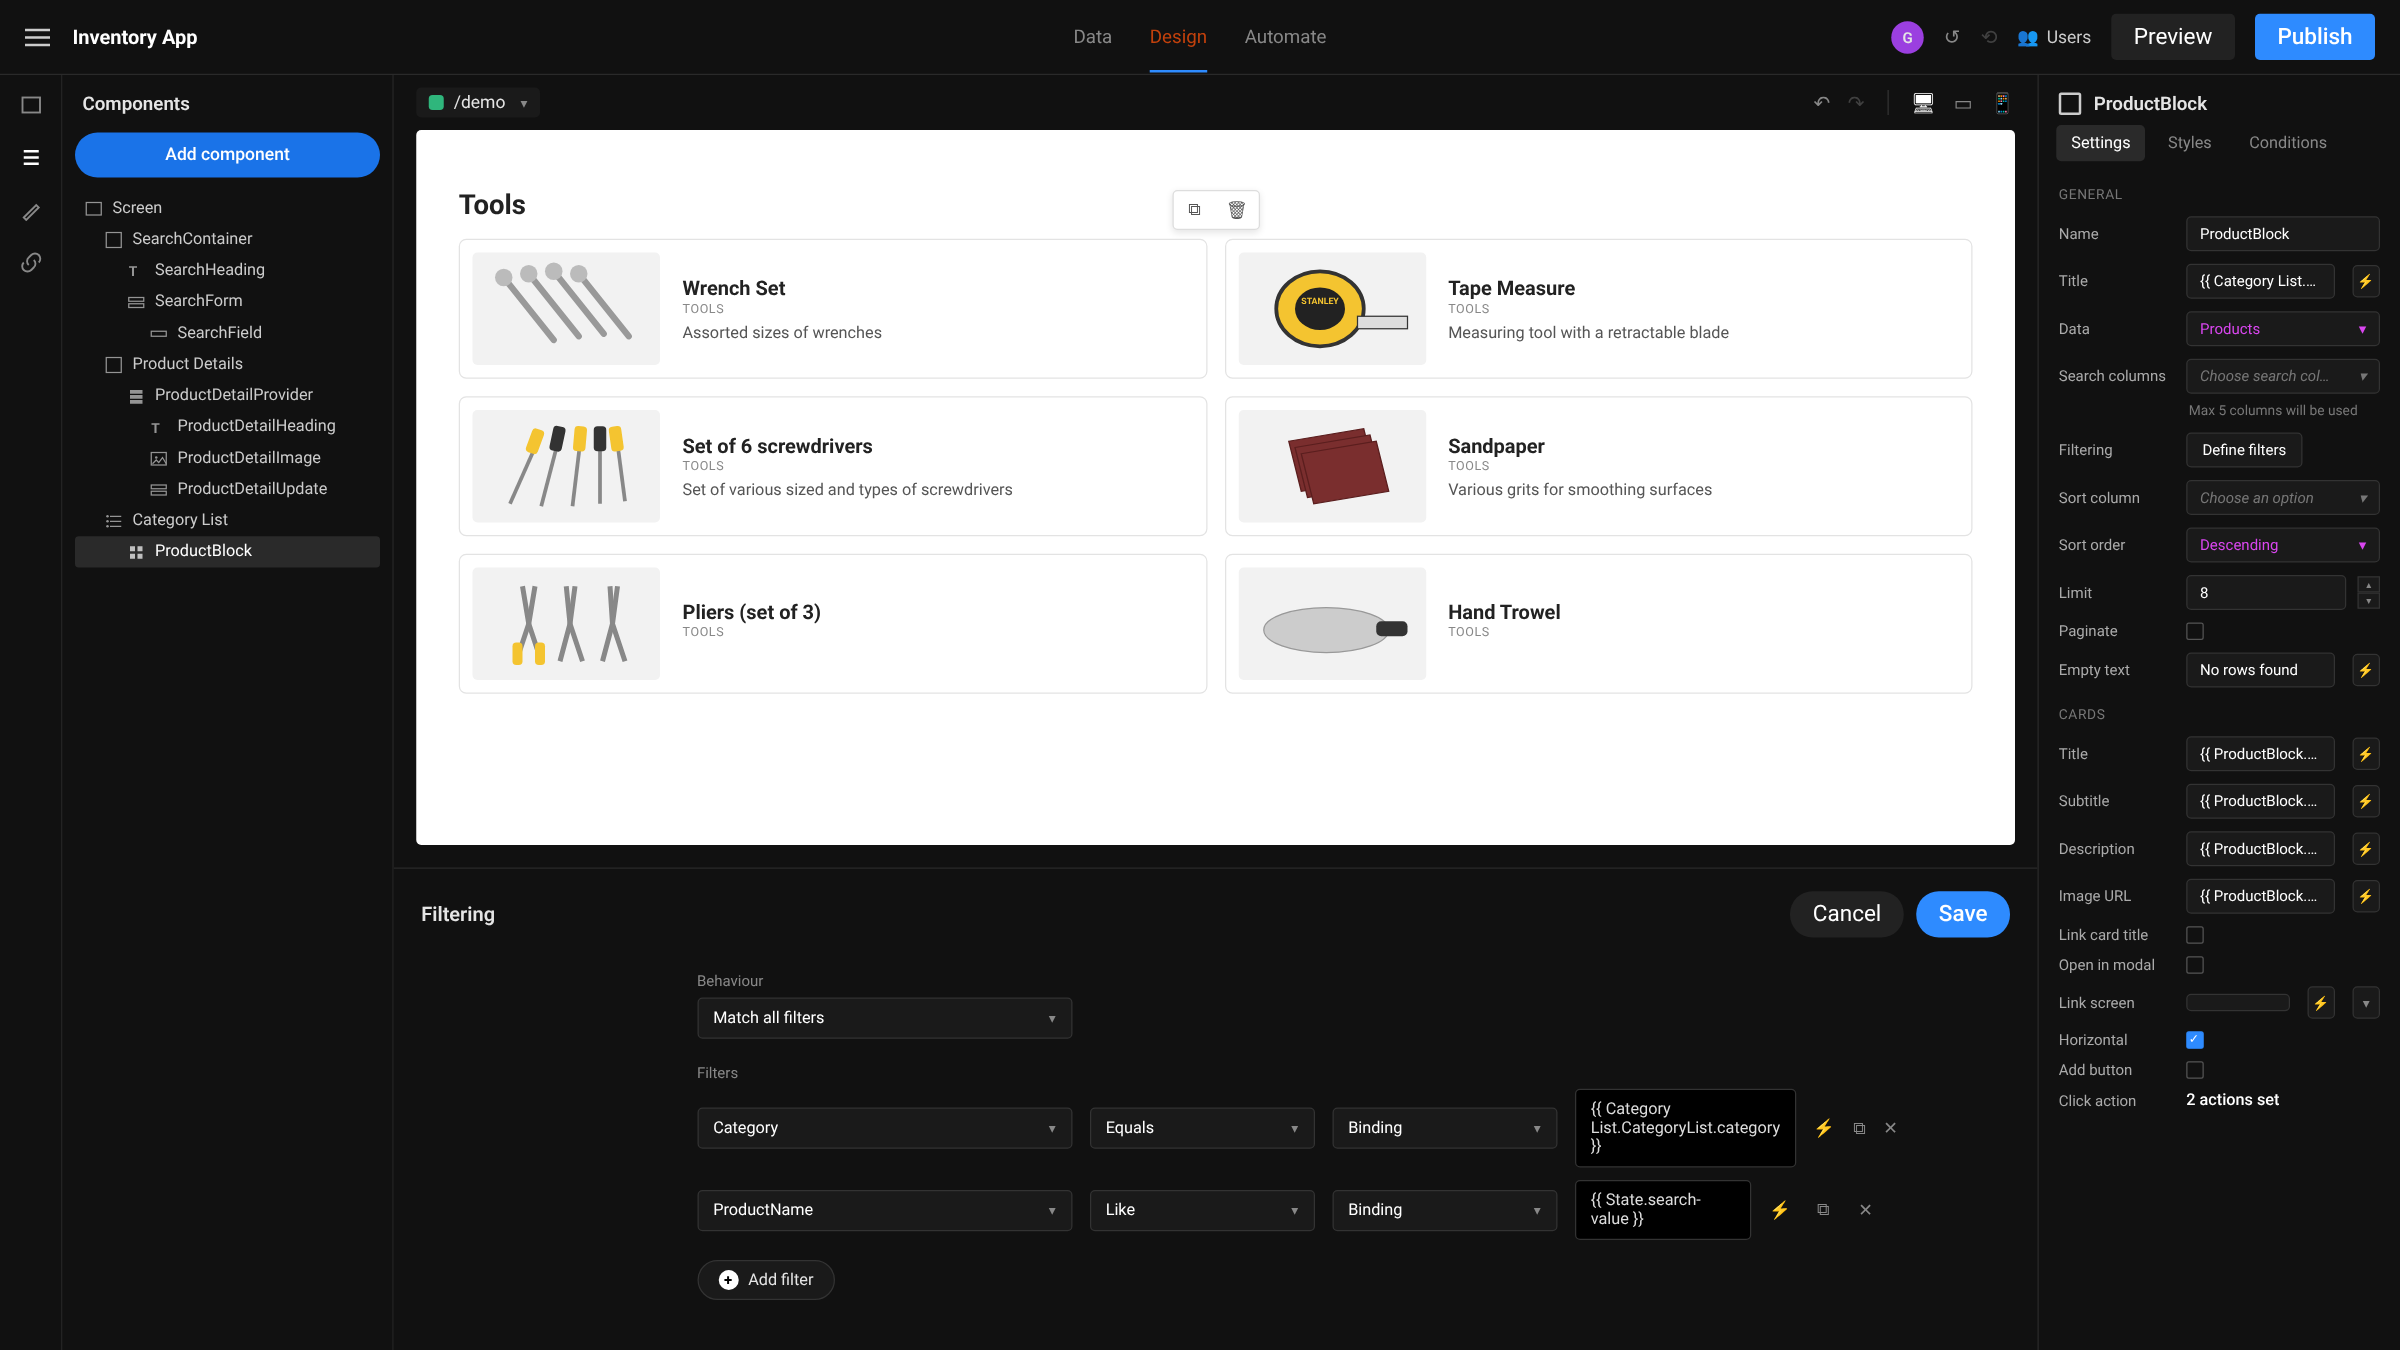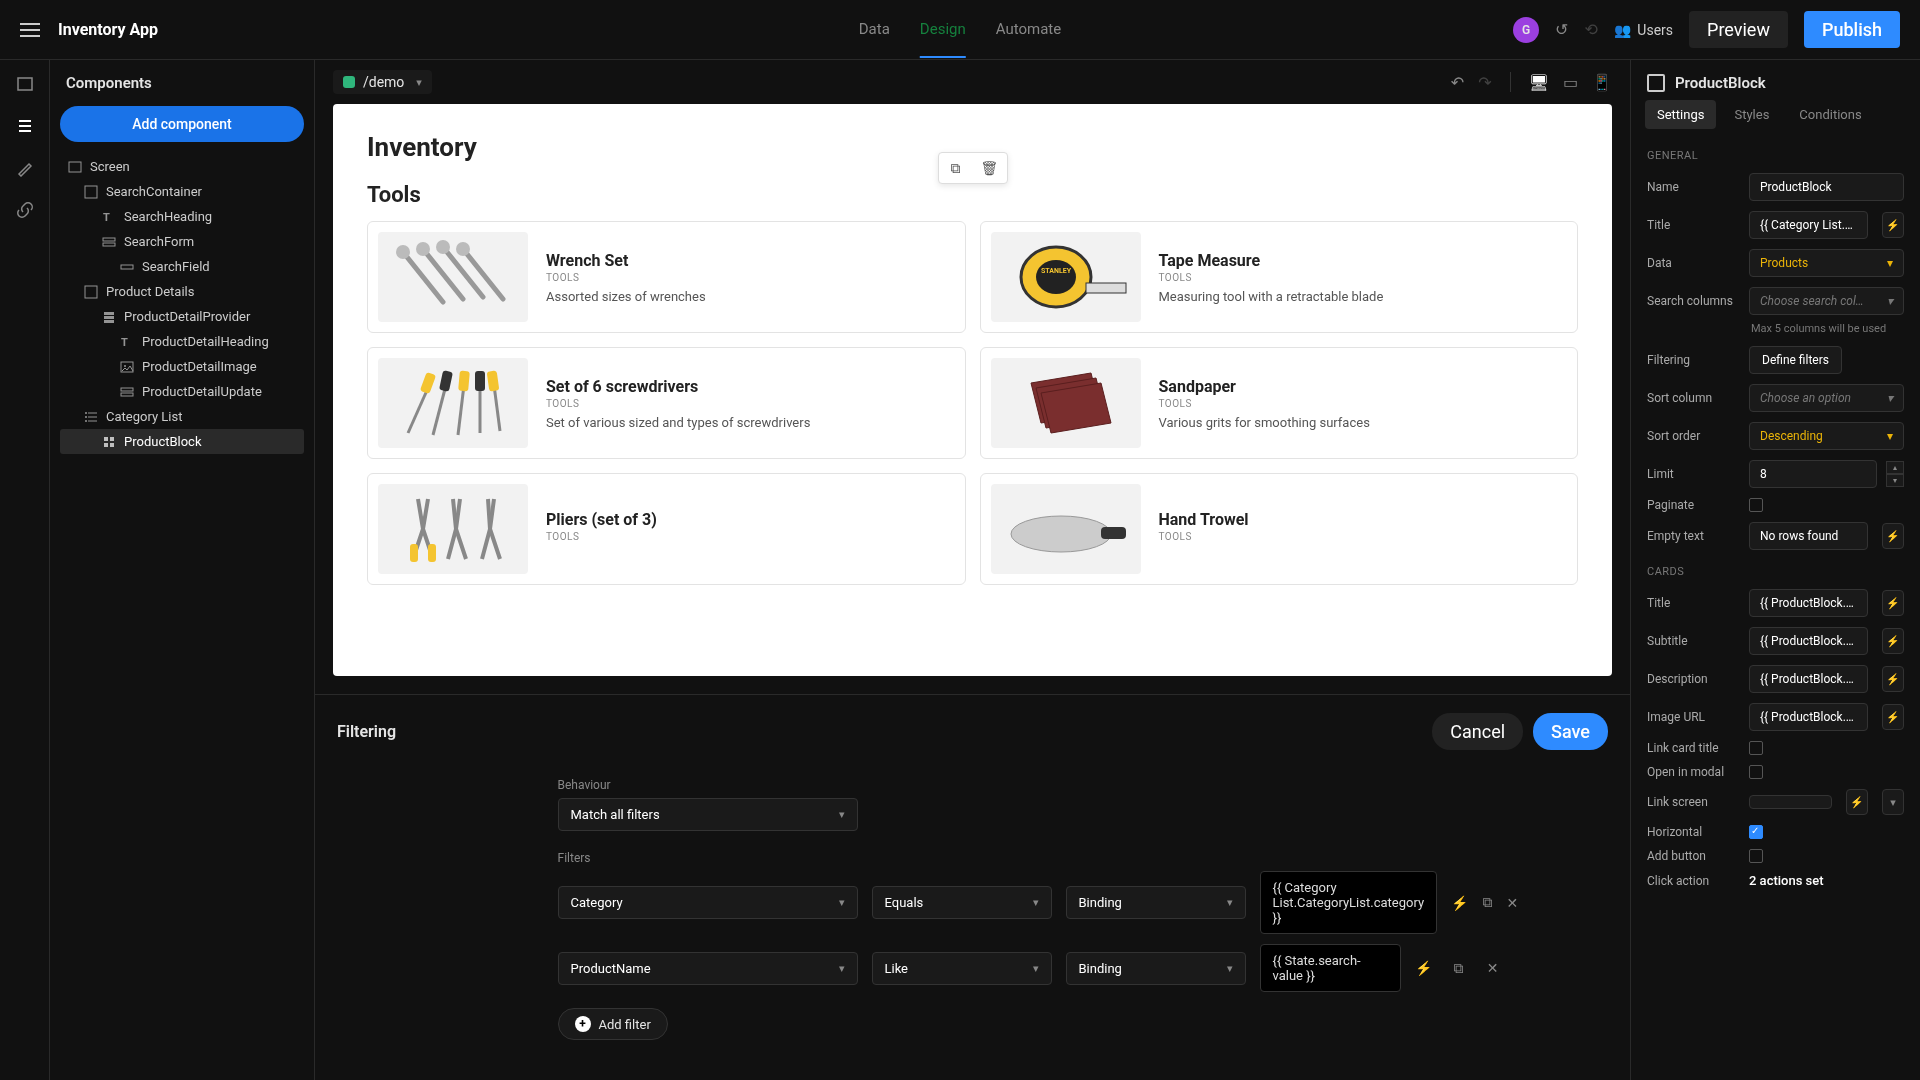--- a/index.html
+++ b/index.html
@@ -5,21 +5,21 @@
 * { margin:0; padding:0; box-sizing:border-box; font-family:-apple-system,BlinkMacSystemFont,"Segoe UI",Roboto,sans-serif; }
 body { background:#111; color:#e5e5e5; width:1920px; height:1080px; overflow:hidden; font-size:14px; }
 
 
 .topbar { height:60px; background:#111; border-bottom:1px solid #2a2a2a; display:flex; align-items:center; padding:0 20px; }
 .hamburger { width:20px; height:14px; display:flex; flex-direction:column; justify-content:space-between; margin-right:18px; cursor:pointer; }
 .hamburger span { height:2px; background:#ccc; }
 .app-title { font-weight:700; font-size:16px; color:#fff; }
 .top-tabs { position:absolute; left:50%; transform:translateX(-50%); display:flex; gap:30px; }
 .top-tab { color:#888; font-size:15px; cursor:pointer; padding:18px 0; }
-.top-tab.active { color:#15803d; border-bottom:2px solid #2e8bff; }
+.top-tab.active { color:#c2410c; border-bottom:2px solid #2e8bff; }
 .top-right { margin-left:auto; display:flex; align-items:center; gap:16px; }
 .avatar { width:26px; height:26px; border-radius:50%; background:#9b3fe0; display:flex; align-items:center; justify-content:center; font-size:12px; font-weight:600; }
 .icon-btn { color:#888; cursor:pointer; font-size:16px; }
 .users-link { color:#ccc; display:flex; align-items:center; gap:6px; cursor:pointer; }
 .btn { padding:8px 18px; border-radius:4px; font-size:18px; cursor:pointer; border:none; }
 .btn-dark { background:#222; color:#fff; }
 .btn-primary-bright { background:#2e8bff; color:#fff; font-weight:500; }
 
 
 .main { display:flex; height:calc(100% - 60px); }
@@ -89,21 +89,21 @@
 .settings-head { display:flex; align-items:center; gap:10px; padding:14px 16px 8px; }
 .settings-head .block-icon { width:18px; height:18px; border:2px solid #ccc; border-radius:2px; }
 .settings-head h4 { font-size:15px; font-weight:600; }
 .settings-tabs { display:flex; gap:6px; padding:0 14px; margin-bottom:10px; }
 .settings-tab { padding:7px 12px; font-size:13px; color:#888; cursor:pointer; border-radius:4px; }
 .settings-tab.active { background:#2a2a2a; color:#fff; }
 .section-label { font-size:11px; letter-spacing:0.5px; color:#777; text-transform:uppercase; padding:10px 16px 6px; }
 .prop-row { display:flex; align-items:center; padding:5px 16px; gap:10px; }
 .prop-row label { font-size:12px; color:#aaa; width:92px; flex-shrink:0; }
 .prop-input { flex:1; background:#1a1a1a; border:1px solid #333; border-radius:4px; padding:6px 10px; color:#fff; font-size:12px; overflow:hidden; white-space:nowrap; text-overflow:ellipsis; }
-.prop-select { flex:1; background:#1a1a1a; border:1px solid #333; border-radius:4px; padding:6px 10px; color:#eab308; font-size:12px; display:flex; justify-content:space-between; align-items:center; cursor:pointer; }
+.prop-select { flex:1; background:#1a1a1a; border:1px solid #333; border-radius:4px; padding:6px 10px; color:#d946ef; font-size:12px; display:flex; justify-content:space-between; align-items:center; cursor:pointer; }
 .prop-select.placeholder { color:#777; font-style:italic; }
 .bolt-side { width:22px; height:26px; background:#1a1a1a; border:1px solid #333; border-radius:4px; display:flex; align-items:center; justify-content:center; color:#888; cursor:pointer; margin-left:4px; font-size:11px; }
 .hint { font-size:11px; color:#777; padding:2px 16px 6px 120px; }
 .checkbox { width:14px; height:14px; border:1px solid #555; border-radius:2px; cursor:pointer; }
 .checkbox.checked { background:#2e8bff; border-color:#2e8bff; position:relative; }
 .checkbox.checked::after { content:"✓"; color:#fff; font-size:10px; position:absolute; top:-1px; left:1px; }
 .stepper { display:flex; flex-direction:column; margin-left:-1px; }
 .stepper button { width:18px; height:13px; background:#1a1a1a; border:1px solid #333; color:#888; font-size:8px; cursor:pointer; padding:0; line-height:1; }
 .plain-text { color:#fff; font-size:13px; font-weight:500; }
 
@@ -274,21 +274,20 @@
         <span class="device-icon">📱</span>
       </div>
     </div>
 
     <div class="canvas">
       <div class="preview">
         <div class="floating-toolbar">
           <button>⧉</button>
           <button>🗑</button>
         </div>
-        <h1>Inventory</h1>
         <h2>Tools</h2>
         <div class="cards" id="cards">
             <div class="card">
               <div class="card-img">
                 <svg width="130" height="80" viewBox="0 0 130 80">
                   <g stroke="#999" stroke-width="5" stroke-linecap="round">
                     <line x1="15" y1="15" x2="55" y2="65"></line>
                     <line x1="35" y1="12" x2="75" y2="62"></line>
                     <line x1="55" y1="10" x2="95" y2="60"></line>
                     <line x1="75" y1="12" x2="115" y2="62"></line>

